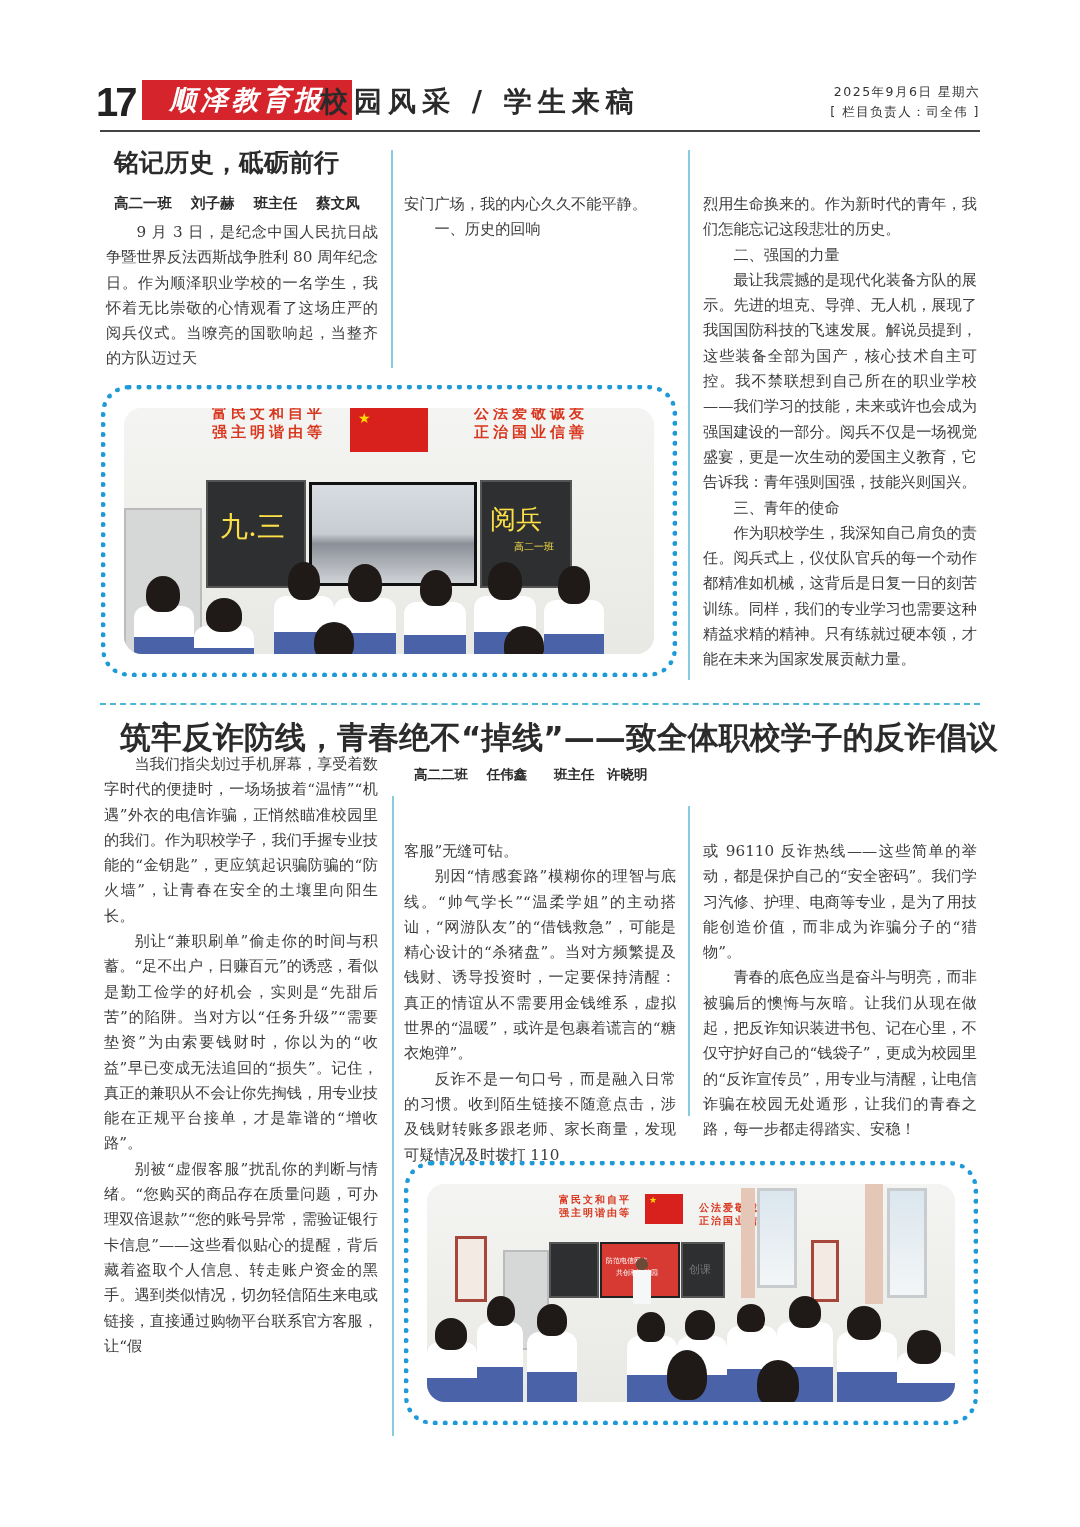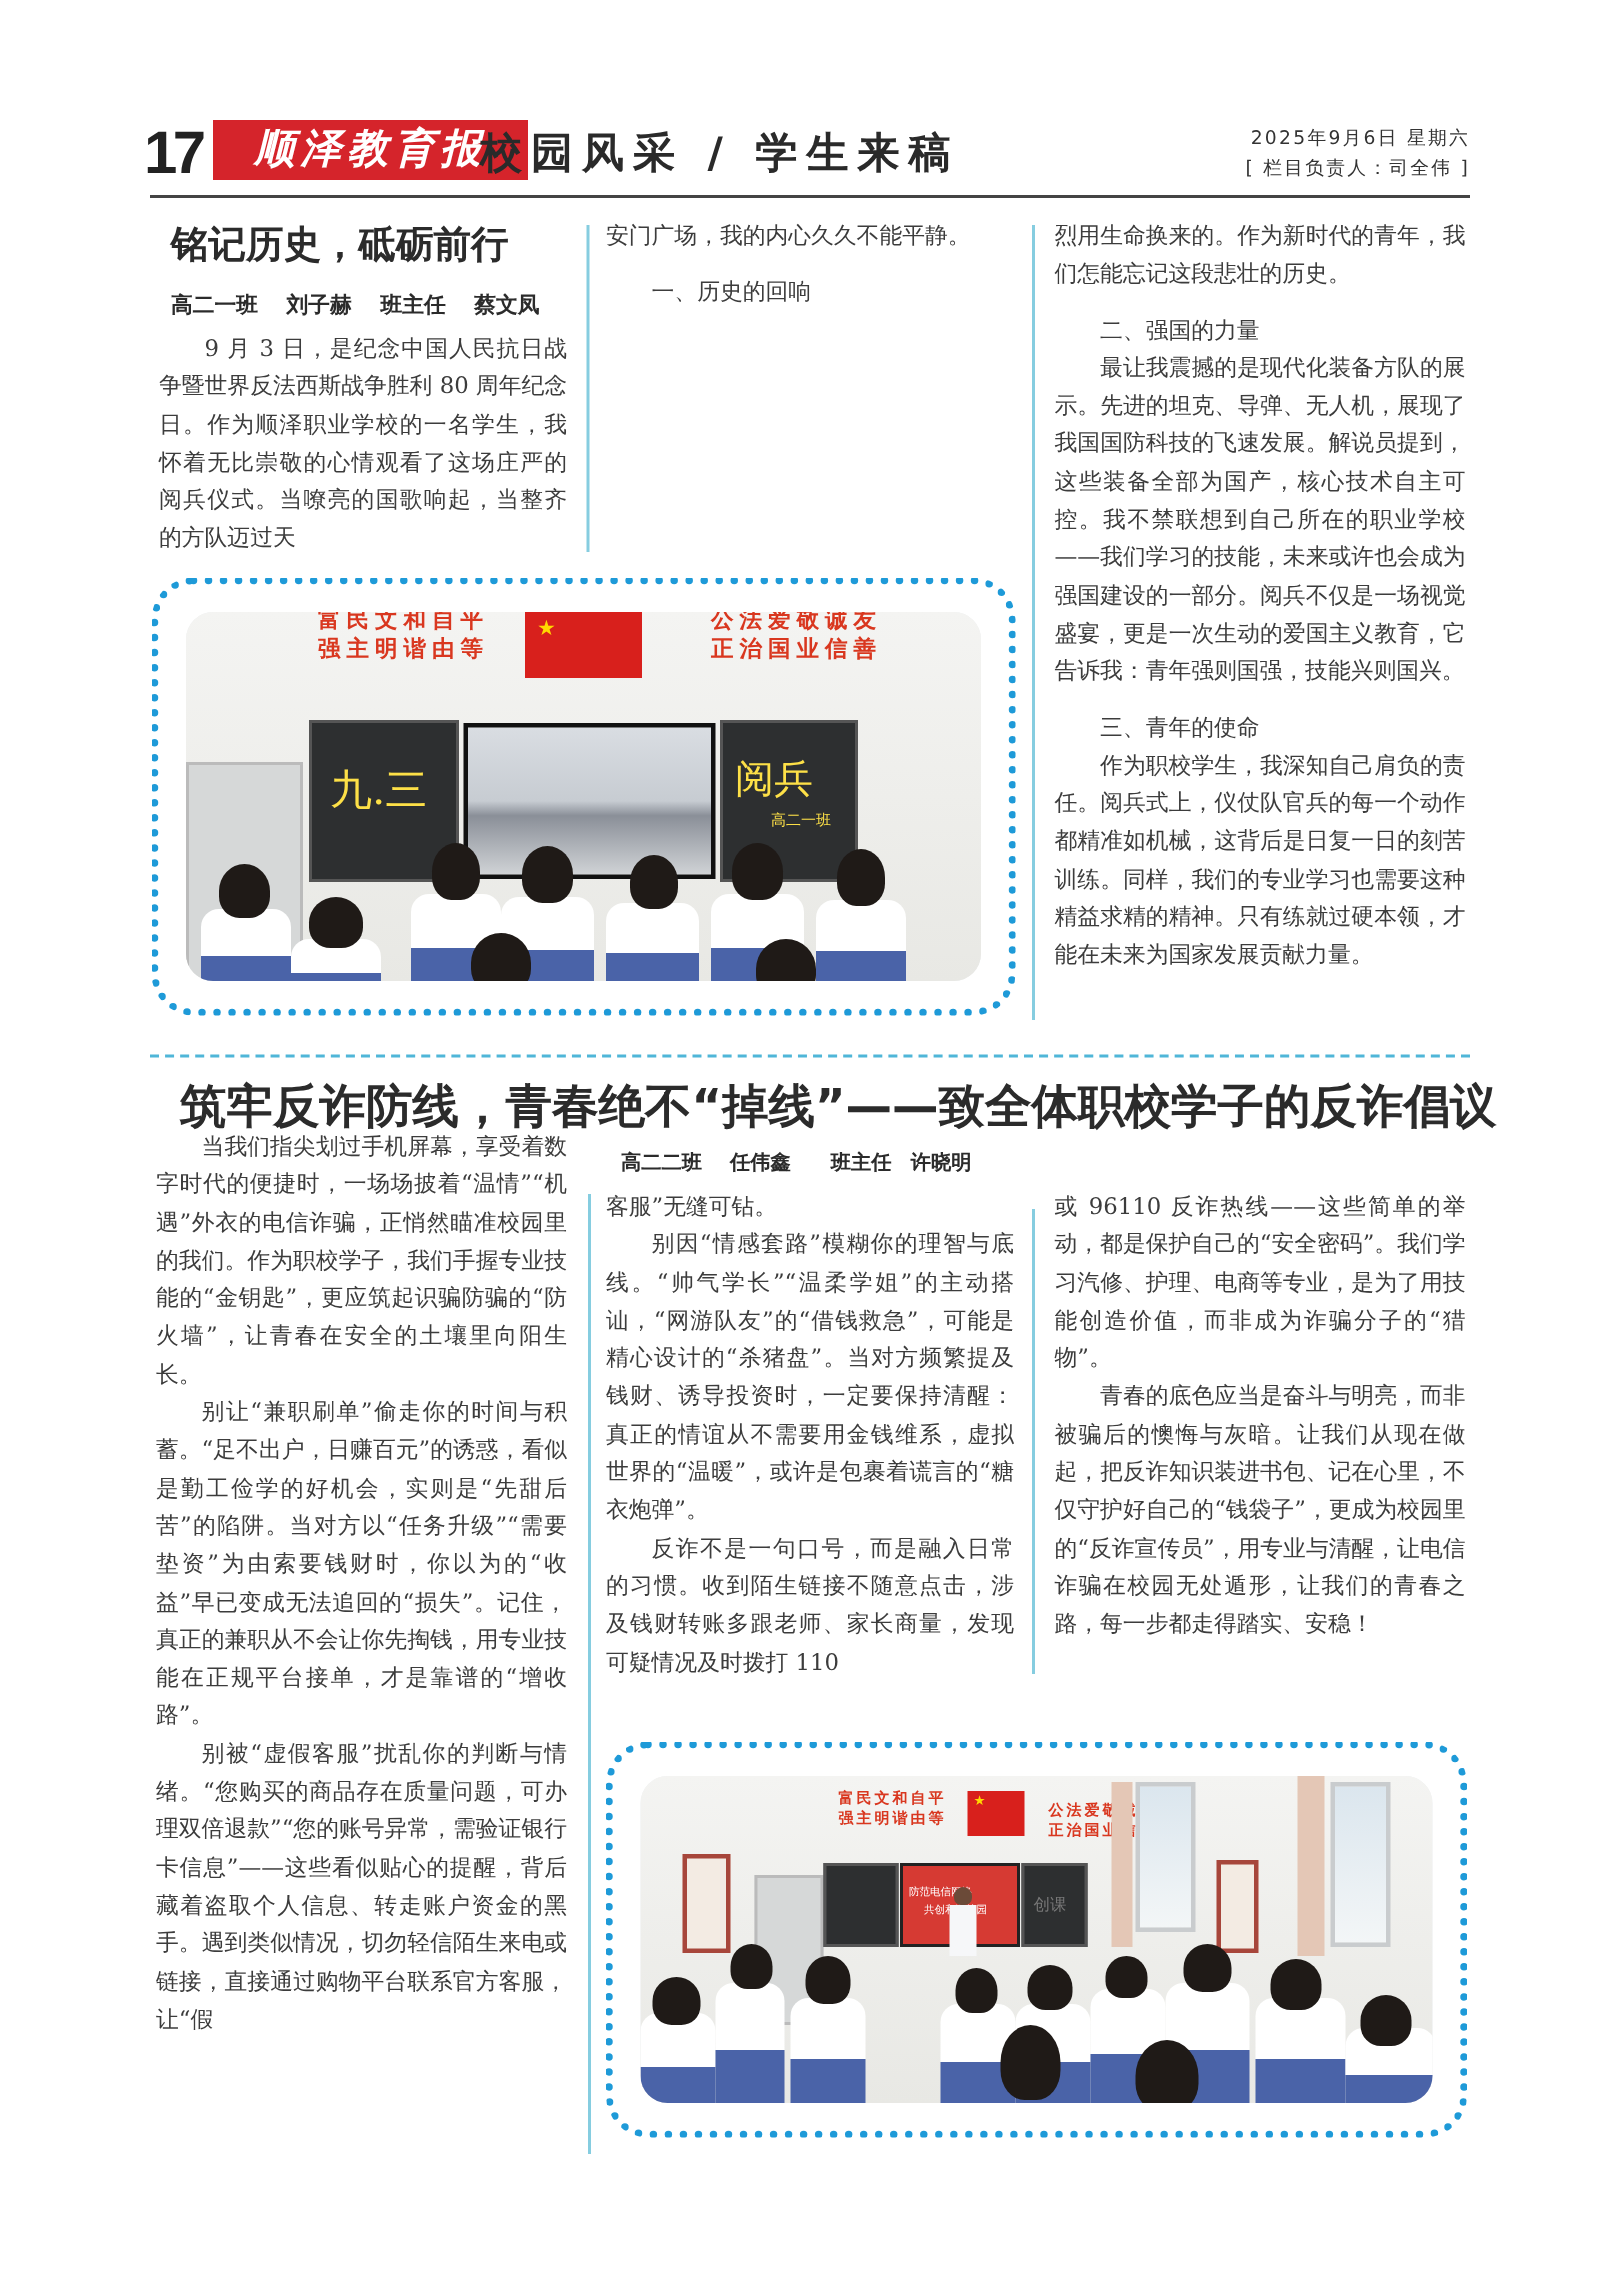--- a/index.html
+++ b/index.html
@@ -14,22 +14,22 @@
   .header-rule { position: absolute; left: 100px; top: 130px; width: 880px; height: 2px; background: #444; }
 
   .col-divider { position: absolute; width: 2px; background: #86cde0; }
 
   .article-title { position: absolute; font-family: "DejaVu Sans", sans-serif; font-weight: 700; color: #2b2b2b; white-space: nowrap; }
   .byline { position: absolute; font-family: "DejaVu Sans", sans-serif; font-weight: 700; color: #2b2b2b; font-size: 14.5px; white-space: nowrap; }
   .byline span { margin-right: 14px; }
 
   .col { position: absolute; font-size: 15.2px; line-height: 25.3px; color: #3c3c3c; text-align: justify; text-justify: inter-ideograph; }
   .col p { text-indent: 2em; }
-  .col p.cont { text-indent: 0; }
-  .col p.sub { text-indent: 2em; margin-top: 12px; }
+  .col p.cont { text-indent: 0; margin-top: 47px; }
+  .col p.sub { text-indent: 2em; }
 
   .photo-frame { position: absolute; border: 5px dotted #1e9ad8; border-radius: 28px; padding: 18px 18px; background: #fff; }
   .photo { position: relative; width: 100%; height: 100%; border-radius: 18px; overflow: hidden; background: #eef0f2; }
 
   .sec-divider { position: absolute; left: 100px; top: 703px; width: 880px; height: 0; border-top: 2px dashed #4fb6d8; }
 
   
   .wall { position: absolute; left: 0; top: 0; width: 100%; height: 100%; background: linear-gradient(#f4f4f2, #e8e8e4); }
   .slogan { position: absolute; color: #d9371f; font-family: "DejaVu Sans", sans-serif; font-weight: 700; letter-spacing: 4px; line-height: 1.25; }
   .flag { position: absolute; background: #d8201c; }

